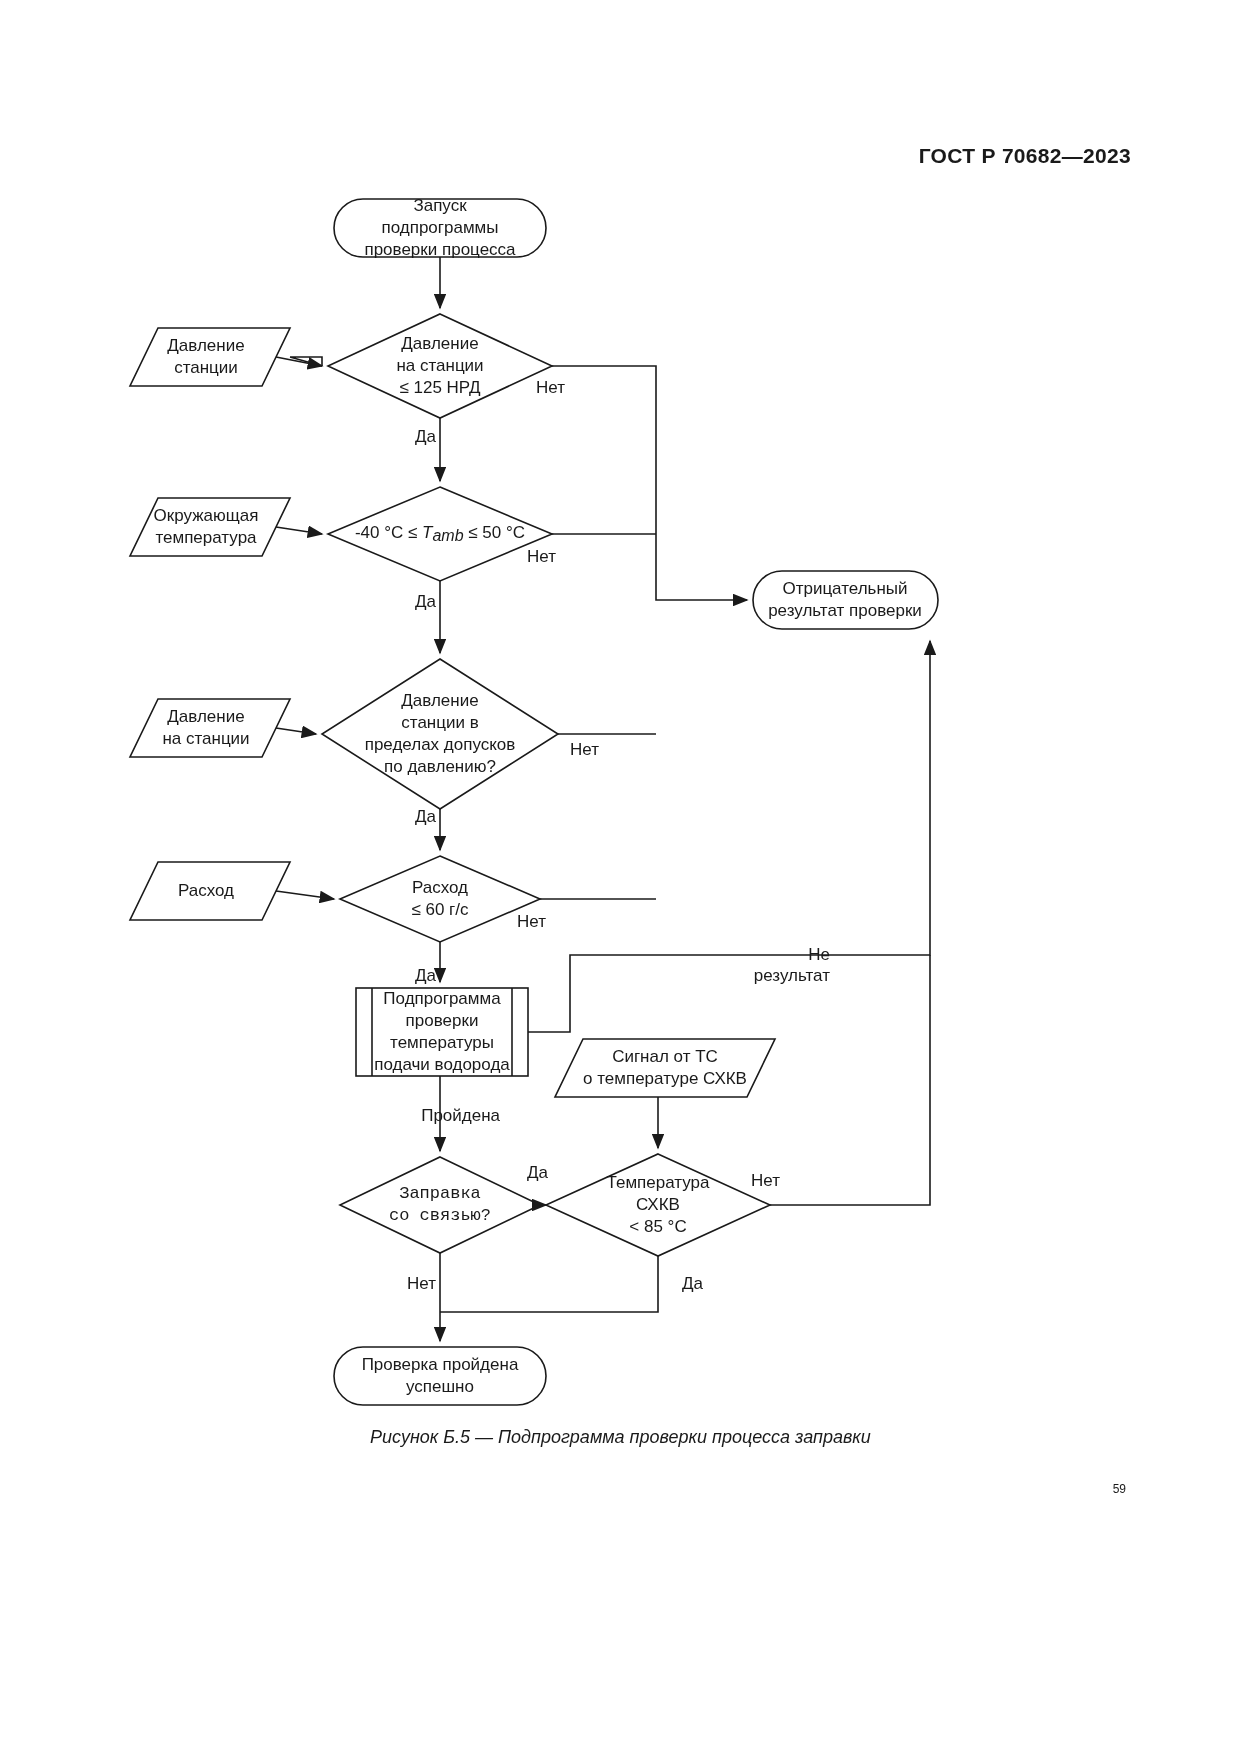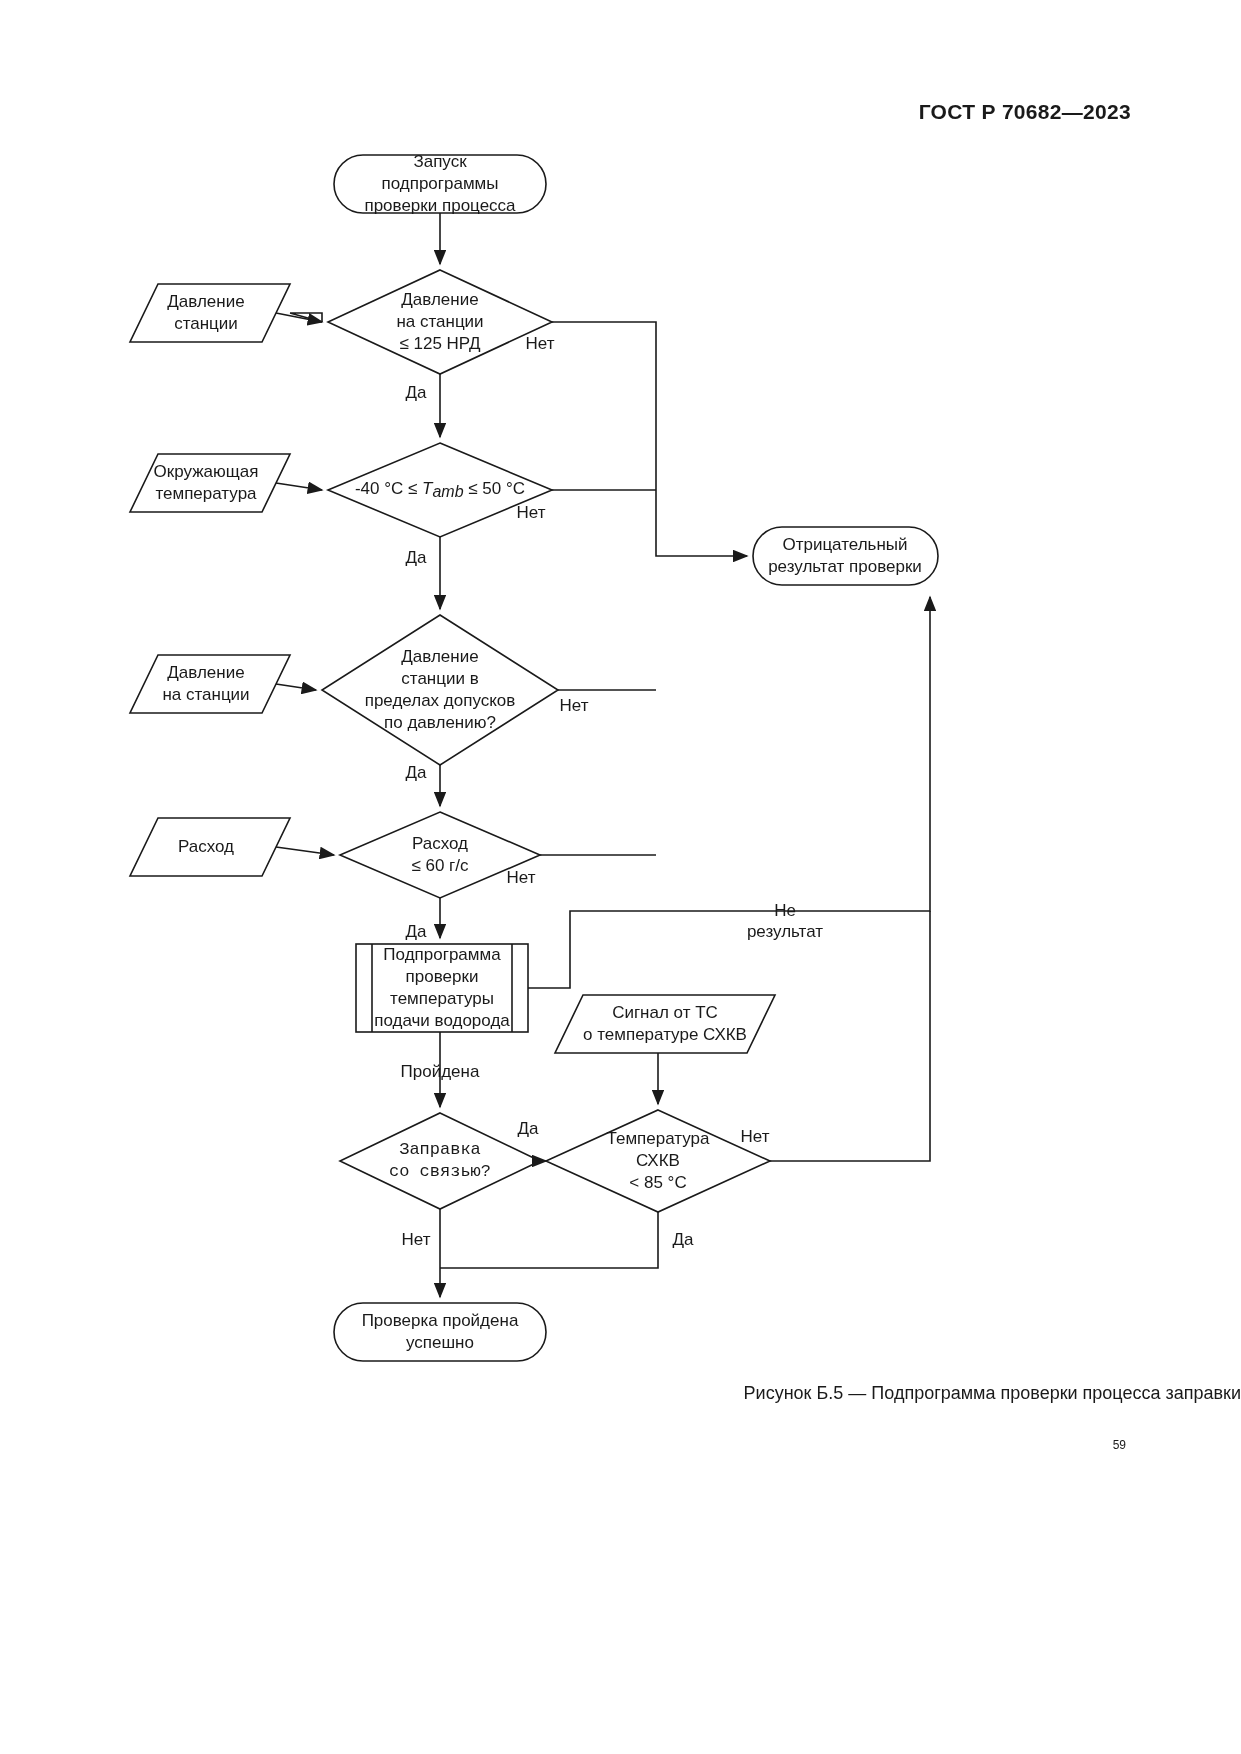--- a/index.html
+++ b/index.html
@@ -4,33 +4,33 @@
 <style>
   html,body{margin:0;padding:0;}
   body{
     width:1241px;height:1754px;
     background:#ffffff;
     font-family:"Liberation Sans","DejaVu Sans",sans-serif;
     color:#1a1a1a;
     position:relative;
     overflow:hidden;
   }
-  .page{position:absolute;inset:0;}
+  .page{position:absolute;inset:0;margin-top:44px;}
 
   
   .doc-header{
     position:absolute;top:100px;right:110px;
     font-size:21px;font-weight:bold;letter-spacing:.3px;
     white-space:nowrap;
   }
 
   
   .fig-caption{
     position:absolute;top:1383px;left:0;width:1241px;
-    text-align:right;font-size:18px;
+    text-align:center;font-size:18px;font-style:italic;
   }
   .page-number{
     position:absolute;top:1438px;right:115px;font-size:12px;
   }
 
   
   svg.flow{position:absolute;top:0;left:0;width:1241px;height:1754px;}
   svg.flow .shape{fill:#ffffff;stroke:#1a1a1a;stroke-width:1.6;}
   svg.flow .conn{fill:none;stroke:#1a1a1a;stroke-width:1.6;}
   svg.flow .bar{stroke:#1a1a1a;stroke-width:1.6;}
@@ -42,21 +42,21 @@
     line-height:22px;
     text-align:center;
     white-space:pre-line;
     transform:translate(-50%,-50%);
     pointer-events:none;
   }
   .lbl{
     position:absolute;
     font-size:17px;
     line-height:21px;
-    text-align:center;
+    text-align:right;
     white-space:pre-line;
     transform:translate(-50%,-50%);
   }
   .ital{font-style:italic;}
   .sub{font-size:16px;font-style:italic;vertical-align:-3px;}
 </style>
 </head>
 <body>
 
 <div class="page">

